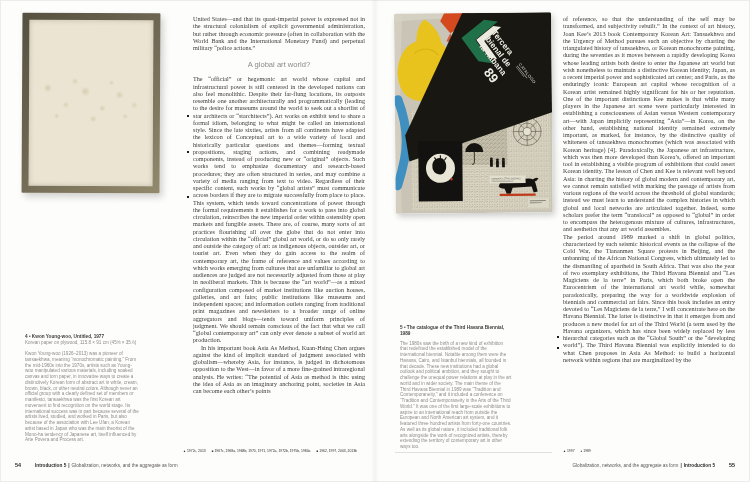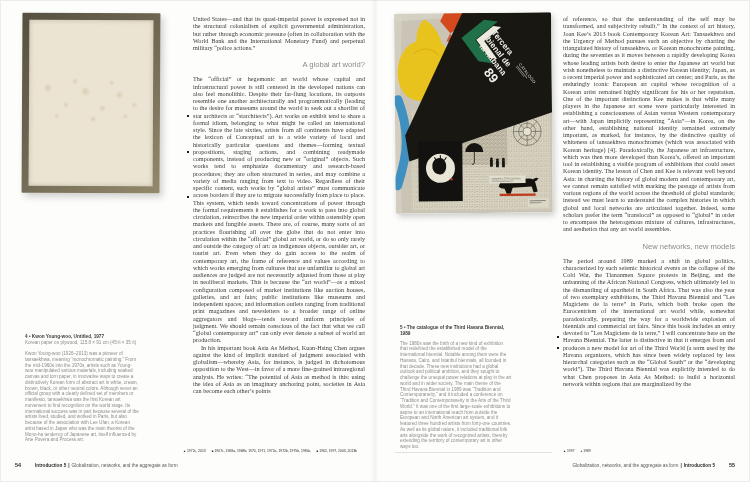--- a/index.html
+++ b/index.html
@@ -10,21 +10,21 @@
 
   
   .column{position:absolute;top:15px;width:172px;height:433px;overflow:hidden;
           font-family:"Liberation Serif",serif;font-size:6.2px;line-height:7.25px;
           color:#3c3a38;text-align:justify;}
   .column-left{left:193px;}
   .column-right{left:563px;}
   .column p{margin:0;}
   .para-indent{text-indent:8px;}
   .colhead{font-family:"Liberation Sans",sans-serif;font-size:7.6px;line-height:8.5px;
-           color:#8a8a88;font-weight:400;margin:10px 0 5.5px 0;text-align:right;}
+           color:#8a8a88;font-weight:400;margin:10px 0 5.5px 0;text-align:center;}
 
   
   .bullet{position:absolute;width:2.2px;height:2.2px;background:#1c1c1c;}
 
   
   .caption{position:absolute;font-family:"Liberation Sans",sans-serif;font-size:4.6px;
            line-height:5.75px;color:#8f8d8a;text-align:left;}
   .caption-left{left:25px;top:334px;width:114px;}
   .caption-right{left:400px;top:325px;width:112px;}
   .cap-title{font-weight:bold;color:#3f3d3b;font-size:4.7px;}
@@ -209,21 +209,20 @@
     </figure>
 
     <div class="caption caption-right">
       <div class="cap-title cap-title-r">5 • The catalogue of the Third Havana Biennial, 1989</div>
       <div class="cap-body">The 1980s saw the birth of a new kind of exhibition that redefined the established model of the international biennial. Notable among them were the Havana, Cairo, and Istanbul biennials, all founded in that decade. These new institutions had a global outlook and political ambition, and they sought to challenge the unequal power relations at play in the art world and in wider society. The main theme of the Third Havana Biennial in 1989 was “Tradition and Contemporaneity,” and it included a conference on “Tradition and Contemporaneity in the Arts of the Third World.” It was one of the first large-scale exhibitions to aspire to an international reach from outside the European and North American art system, and it featured three hundred artists from forty-one countries. As well as its global nature, it included traditional folk arts alongside the work of recognized artists, thereby extending the territory of contemporary art in other ways too.</div>
     </div>
     <div class="caption-rule"></div>
 
     <div class="column column-right">
       <p>of reference, so that the understanding of the self may be transformed, and subjectivity rebuilt.” In the context of art history, Joan Kee’s 2013 book Contemporary Korean Art: Tansaekhwa and the Urgency of Method pursues such an objective by charting the triangulated history of tansaekhwa, or Korean monochrome painting, during the seventies as it moves between a rapidly developing Korea whose leading artists both desire to enter the Japanese art world but wish nonetheless to maintain a distinctive Korean identity; Japan, as a recent imperial power and sophisticated art center; and Paris, as the enduringly iconic European art capital whose recognition of a Korean artist remained highly significant for his or her reputation. One of the important distinctions Kee makes is that while many players in the Japanese art scene were particularly interested in establishing a consciousness of Asian versus Western contemporary art—with Japan implicitly representing “Asia”—in Korea, on the other hand, establishing national identity remained extremely important, as marked, for instance, by the distinctive quality of whiteness of tansaekhwa monochromes (which was associated with Korean heritage) [4]. Paradoxically, the Japanese art infrastructure, which was then more developed than Korea’s, offered an important tool in establishing a visible program of exhibitions that could assert Korean identity. The lesson of Chen and Kee is relevant well beyond Asia: in charting the history of global modern and contemporary art, we cannot remain satisfied with marking the passage of artists from various regions of the world across the threshold of global standards; instead we must learn to understand the complex histories in which global and local networks are articulated together. Indeed, some scholars prefer the term “translocal” as opposed to “global” in order to encompass the heterogenous mixture of cultures, infrastructures, and aesthetics that any art world assembles.</p>
-      <h3 class="colhead">New networks, new models</h3>
       <p>The period around 1989 marked a shift in global politics, characterized by such seismic historical events as the collapse of the Cold War, the Tiananmen Square protests in Beijing, and the unbanning of the African National Congress, which ultimately led to the dismantling of apartheid in South Africa. That was also the year of two exemplary exhibitions, the Third Havana Biennial and “Les Magiciens de la terre” in Paris, which both broke open the Eurocentrism of the international art world while, somewhat paradoxically, preparing the way for a worldwide explosion of biennials and commercial art fairs. Since this book includes an entry devoted to “Les Magiciens de la terre,” I will concentrate here on the Havana Biennial. The latter is distinctive in that it emerges from and produces a new model for art of the Third World (a term used by the Havana organizers, which has since been widely replaced by less hierarchal categories such as the “Global South” or the “developing world”). The Third Havana Biennial was explicitly intended to do what Chen proposes in Asia As Method: to build a horizontal network within regions that are marginalized by the</p>
     </div>
 
     <div class="bullet" style="left:557px;top:336px"></div>
     <div class="bullet" style="left:557px;top:347px"></div>
 
     <div class="refs refs-right">
       <span><span class="ref-marker">▲</span><span>1997</span></span>
       <span><span class="ref-marker">●</span><span>1989</span></span>
     </div>

